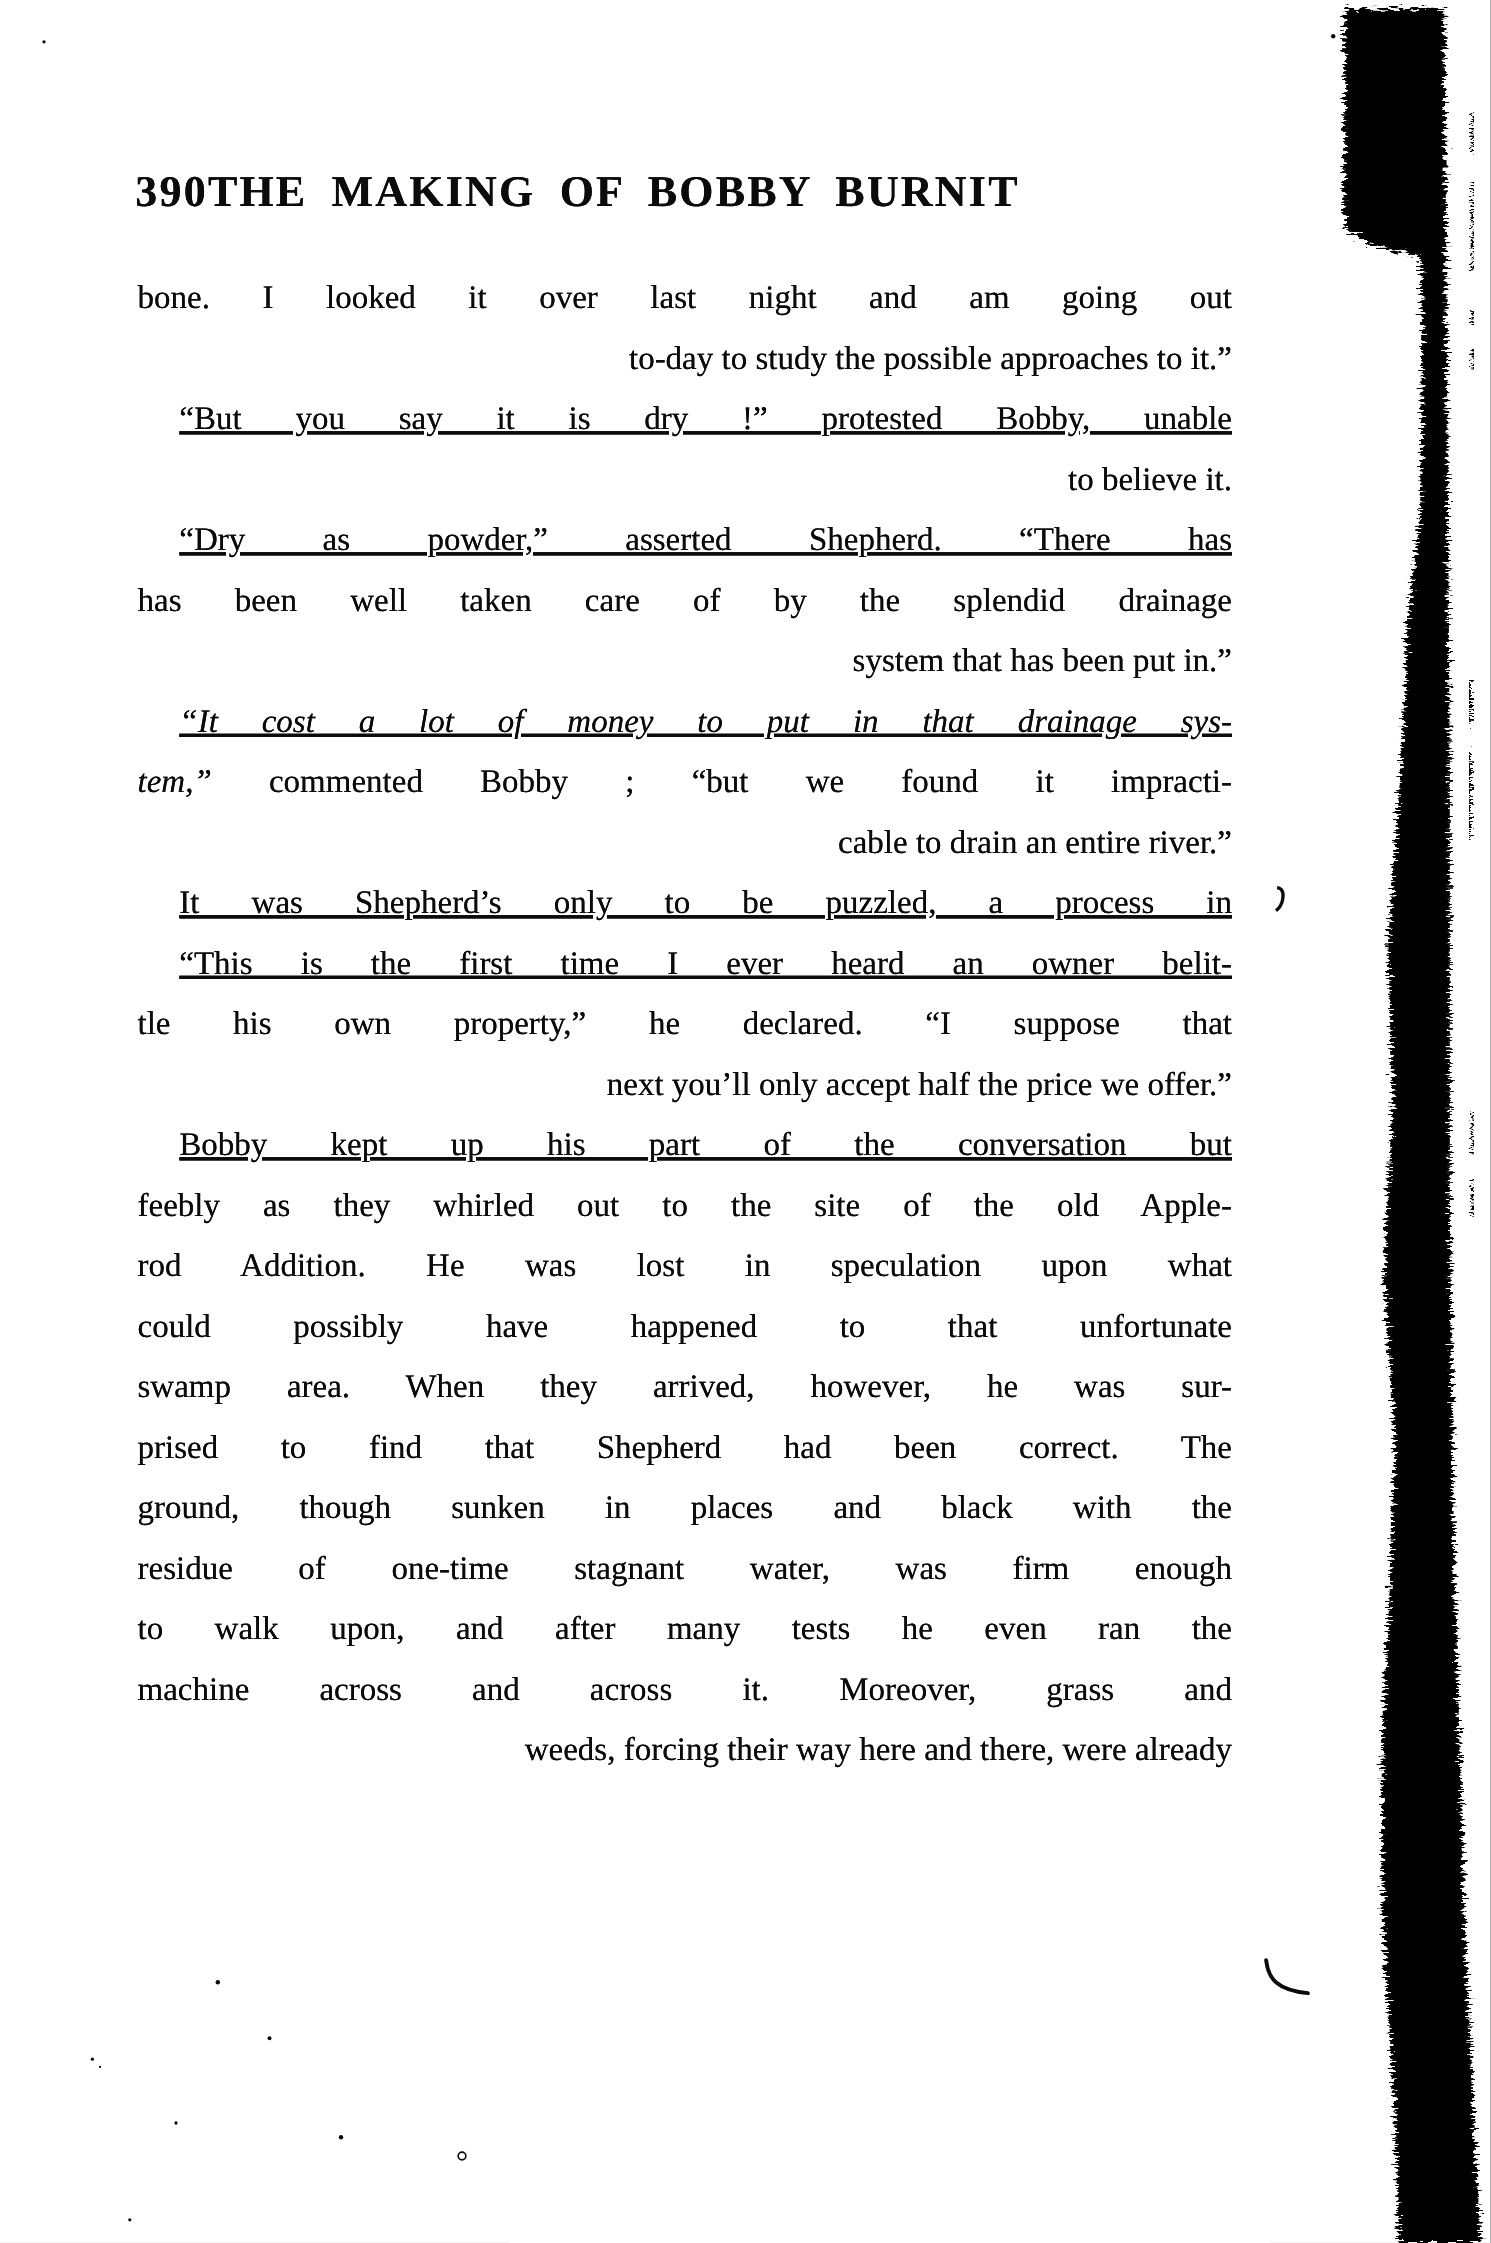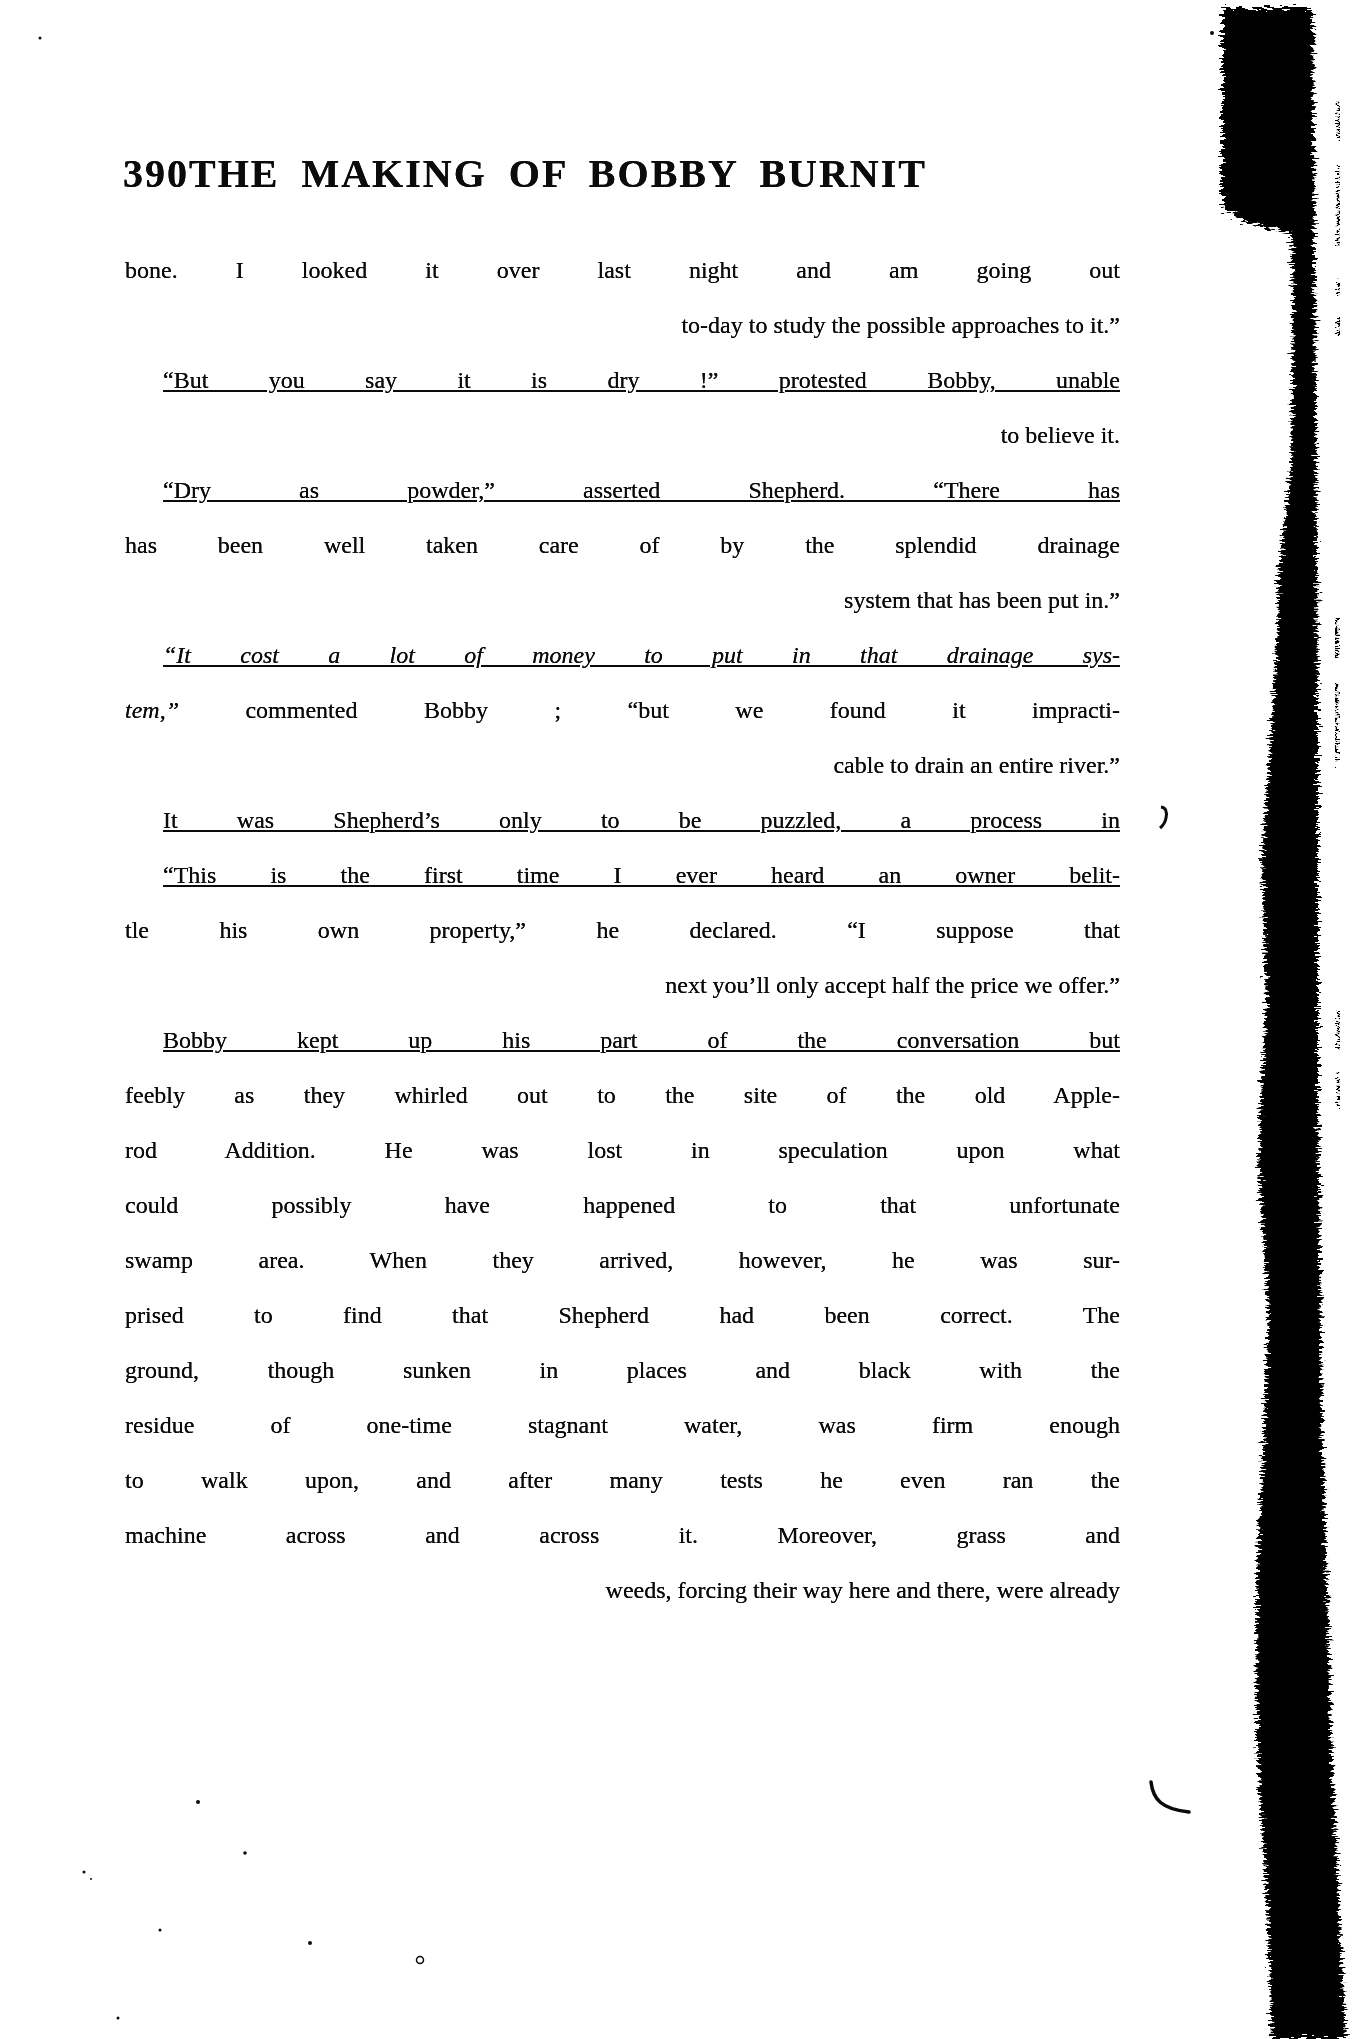--- a/index.html
+++ b/index.html
@@ -23,21 +23,21 @@
   }
   .header .title{word-spacing:10px;text-align:right;}
   .text-block{
     position:absolute;
     left:125px;top:243px;
     width:995px;
   }
   .line{
     height:55px;
     line-height:55px;
-    font-size:24px;
+    font-size:30px;
     text-shadow:0 0 0.6px currentColor;
     overflow:visible;
   }
   .line.j{text-align:justify;text-align-last:justify;}
   .line.l{text-align:right;}
   .line.indent{text-indent:38px;text-decoration:underline;}
   .it{font-style:italic;}
   .artifacts{
     position:absolute;left:0;top:0;width:1355px;height:2039px;
     pointer-events:none;

